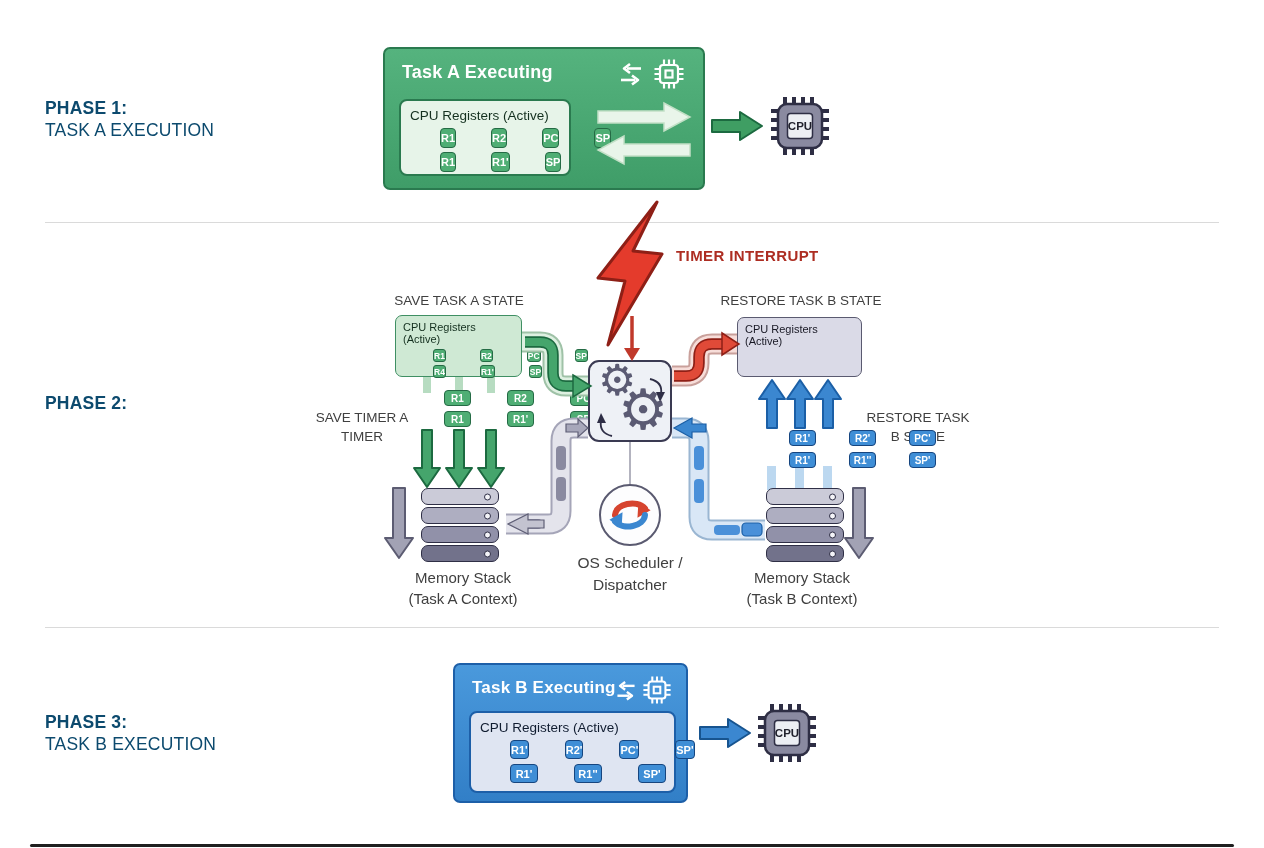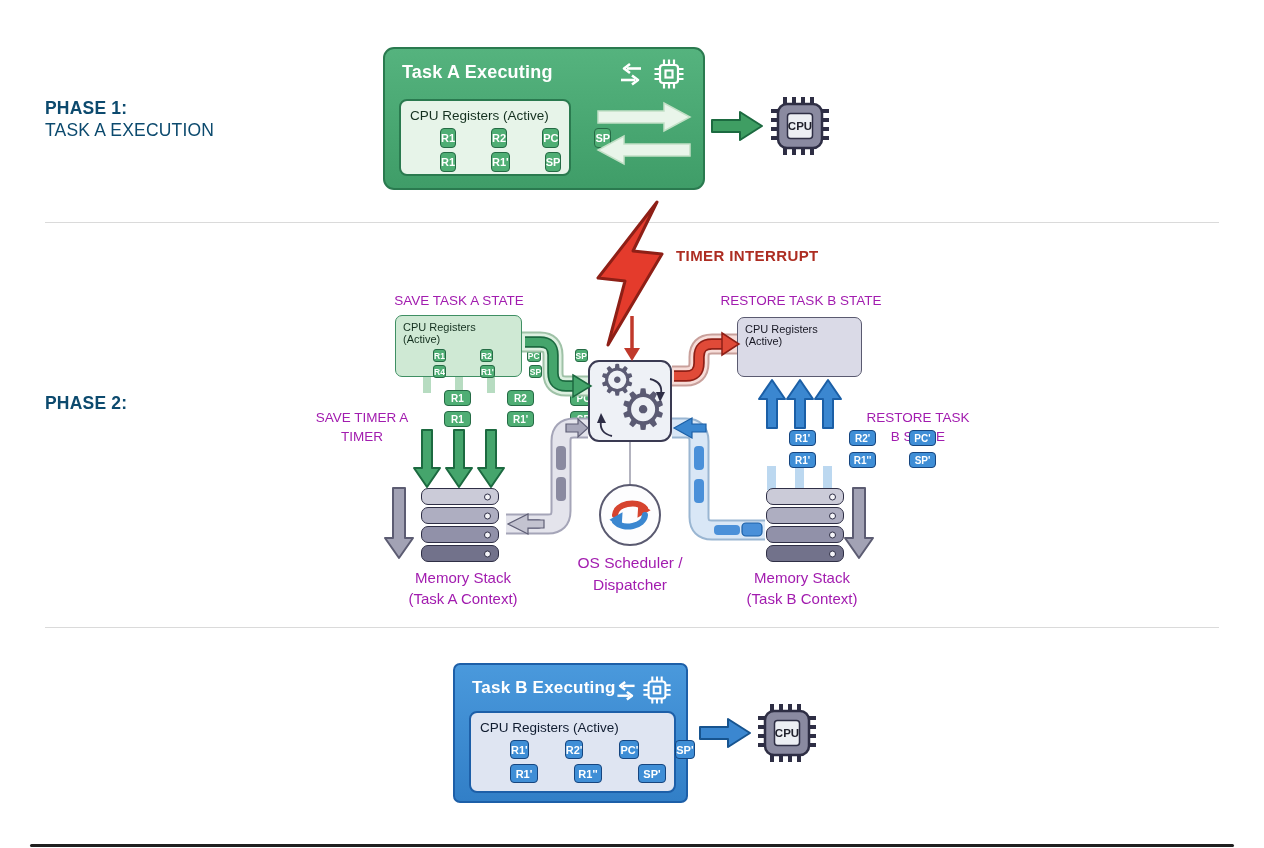--- a/index.html
+++ b/index.html
@@ -11,21 +11,21 @@
   .overlay{z-index:6;}
   .lay{position:absolute;box-sizing:border-box;}
   
   .phase-label{font-size:17.5px;line-height:22px;color:#0c4a6e;letter-spacing:.2px;}
   .phase-label .b1{font-weight:700;}
   
   .divider{height:0;border-top:1.5px solid #dadada;}
   .bottombar{background:#1f1f1f;border-radius:2px;}
   
   .taskbox{border-radius:11px;border:2px solid;}
-  .taskbox.green{background:linear-gradient(#55b37e,#3f9d68);border-color:#2a7a4f;}
+  .taskbox.green{background:linear-gradient(#55b37e,#3f9d68);border-color:#2a7a4f;border-radius:7px;}
   .taskbox.blue{background:linear-gradient(#4a99dc,#327fc7);border-color:#1d5fa8;border-radius:7px;}
   .taskbox .ttl{position:absolute;left:17px;top:13px;color:#fff;font-weight:700;font-size:18px;letter-spacing:.2px;}
   .hicon{position:absolute;}
   .regpanel{border-radius:8px;border:2px solid;padding:6px 8px;}
   .regpanel.green{background:#e7f4e9;border-color:#2a7a4f;color:#14301f;}
   .regpanel.blue{background:#dfe5f2;border-color:#1d5fa8;color:#101c30;}
   .regpanel .rt{font-size:13.5px;margin:1px 0 5px 1px;}
   .crow{display:flex;}
   .chip{display:flex;align-items:center;justify-content:center;color:#fff;font-weight:700;
         border-radius:4px;box-sizing:border-box;margin-left:31px;}
@@ -34,21 +34,21 @@
   
   .p2panel{border-radius:7px;border:1.5px solid;padding:4px 6px;}
   .p2panel.green{background:#cfe9d4;border-color:#3f8f63;color:#14301f;}
   .p2panel.gray{background:#dadae7;border-color:#5a5a70;color:#181824;}
   .p2panel .rt{font-size:11px;margin:1px 0 4px 1px;}
   .chip.sm{width:35px;height:13px;font-size:8.5px;border-radius:3px;border-width:1px;}
   .chip.mid{width:27px;height:16px;font-size:10px;}
   
   .floatrow{display:flex;}
   
-  .seclabel{transform:translateX(-50%);text-align:center;white-space:nowrap;color:#a21caf;}
+  .seclabel{transform:translateX(-50%);text-align:center;white-space:nowrap;color:#404040;}
   .timer{color:#ad2d22;font-weight:700;font-size:15px;letter-spacing:.4px;white-space:nowrap;}
   
   .mem{display:flex;flex-direction:column;gap:2px;width:78px;}
   .mem .bar{position:relative;height:15px;border:1.5px solid #2f2f46;border-radius:7px;}
   .mem .bar:nth-child(1){background:#cbcbd8;}
   .mem .bar:nth-child(2){background:#aeaec1;}
   .mem .bar:nth-child(3){background:#9191a9;}
   .mem .bar:nth-child(4){background:#72728b;}
   .mem .dot{position:absolute;right:7px;top:50%;transform:translateY(-50%);
             width:5px;height:5px;border-radius:50%;background:#f4f4f8;border:1.5px solid #2f2f46;}
@@ -82,20 +82,24 @@
 
     <line x1="630" y1="440" x2="630" y2="488" stroke="#9a9aaa" stroke-width="1.5"></line>
   </svg>
 
   <div class="lay phase-label" style="left:45px;top:97px;">
     <div class="b1">PHASE 1:</div>
     <div>TASK A EXECUTION</div>
   </div>
   <div class="lay phase-label" style="left:45px;top:392px;">
     <div class="b1">PHASE 2:</div>
+  </div>
+  <div class="lay phase-label" style="left:45px;top:711px;">
+    <div class="b1">PHASE 3:</div>
+    <div>TASK B EXECUTION</div>
   </div>
   <div class="lay divider" style="left:45px;top:222px;width:1174px;"></div>
   <div class="lay divider" style="left:45px;top:627px;width:1174px;"></div>
   <div class="lay bottombar" style="left:30px;top:844px;width:1204px;height:3px;"></div>
 
   <div class="lay taskbox green" style="left:383px;top:47px;width:322px;height:143px;">
     <div class="ttl">Task A Executing</div>
     <span class="hicon" style="right:58px;top:13px;">
       <svg width="28" height="25" viewBox="0 0 28 25">
         <path d="M24,6.5 L10,6.5" stroke="#fff" stroke-width="2.6" fill="none"></path>

